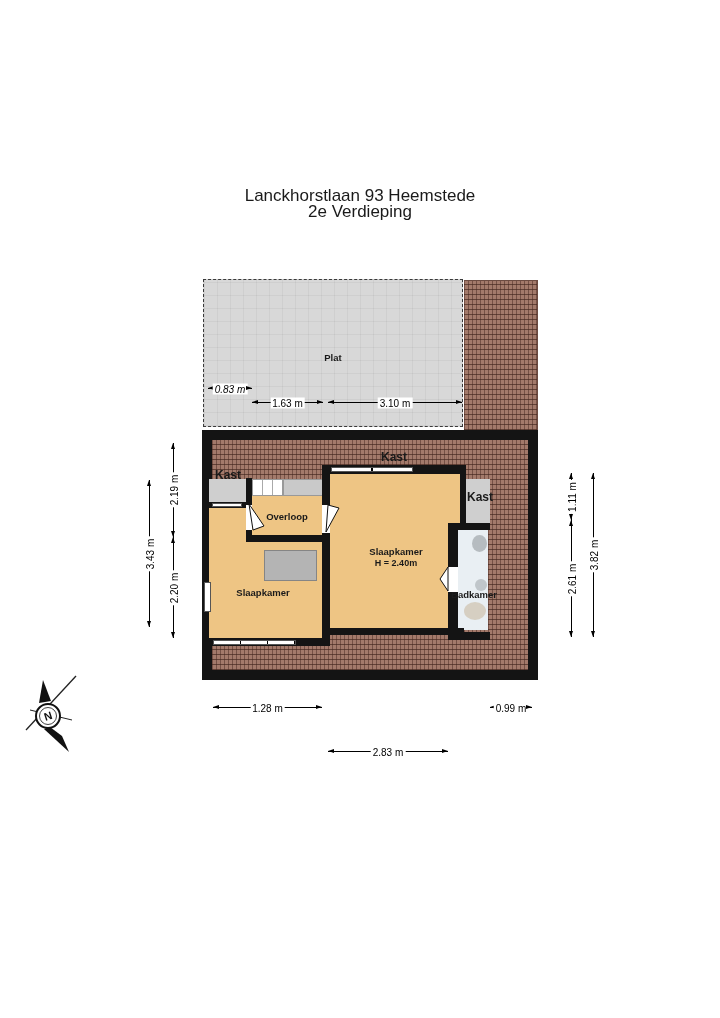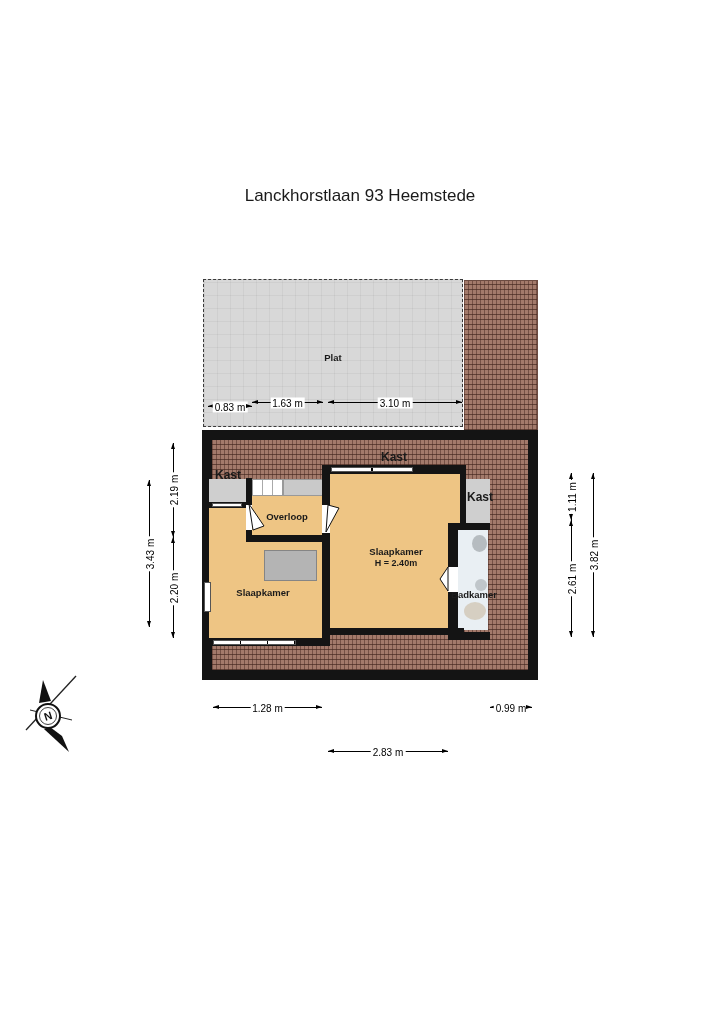--- a/index.html
+++ b/index.html
@@ -70,26 +70,27 @@
 
   svg.overlay { position:absolute; left:0; top:0; pointer-events:none; }
 </style>
 </head>
 <body>
 
 <div class="page">
 
   <div class="abs title-block">
     <div>Lanckhorstlaan 93 Heemstede</div>
+    <div>2e Verdieping</div>
   </div>
 
   <div class="abs flat-roof"></div>
   <div class="abs room-label" style="left:333px; top:357px; font-weight:600;">Plat</div>
 
-  <div class="abs dim-h" style="left:208px; top:406px; width:44px;">
+  <div class="abs dim-h" style="left:208px; top:388px; width:44px;font-style:italic;">
     <span class="dim-label">0.83 m</span>
   </div>
   <div class="abs dim-h" style="left:252px; top:402px; width:71px;">
     <span class="dim-label">1.63 m</span>
   </div>
   <div class="abs dim-h" style="left:328px; top:402px; width:134px;">
     <span class="dim-label">3.10 m</span>
   </div>
 
   <div class="abs roof roof-strip-upper"></div>

